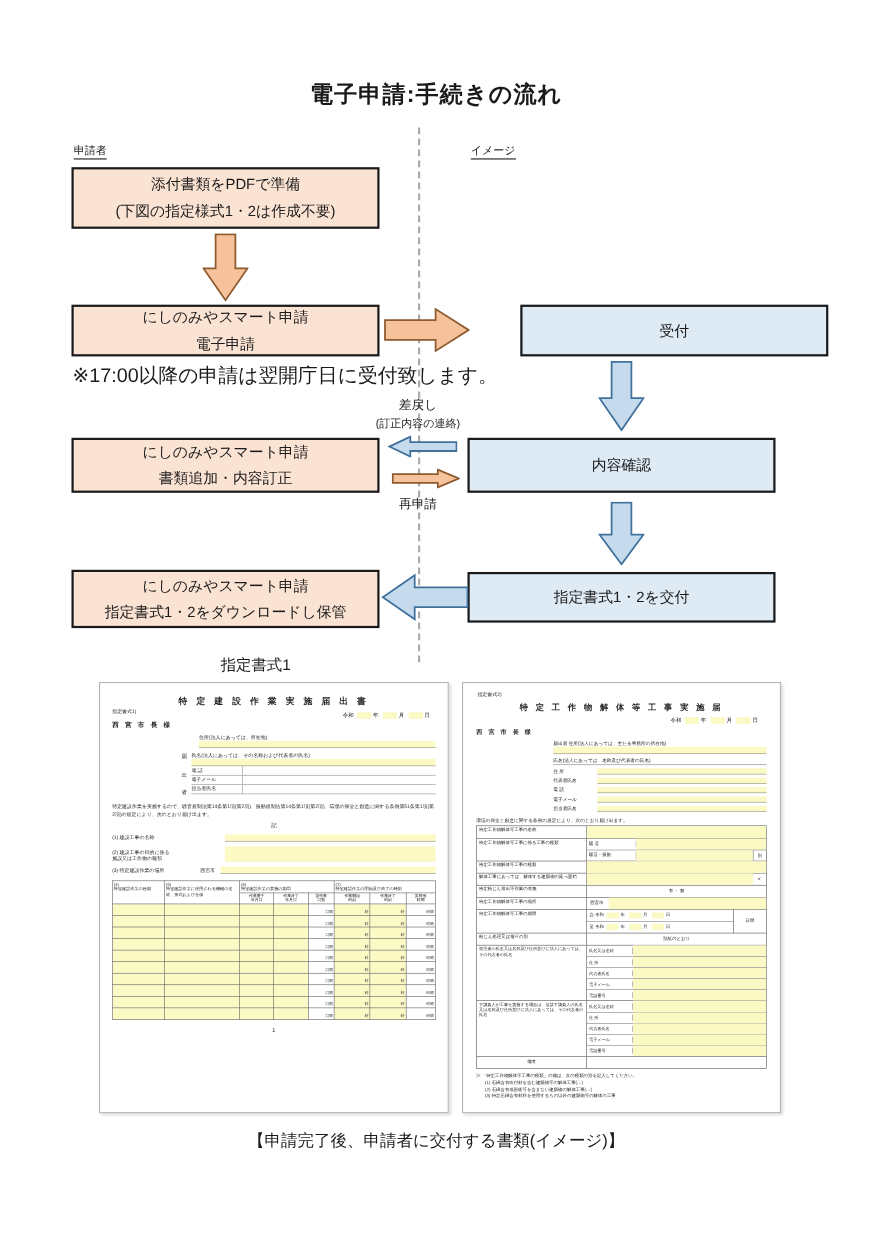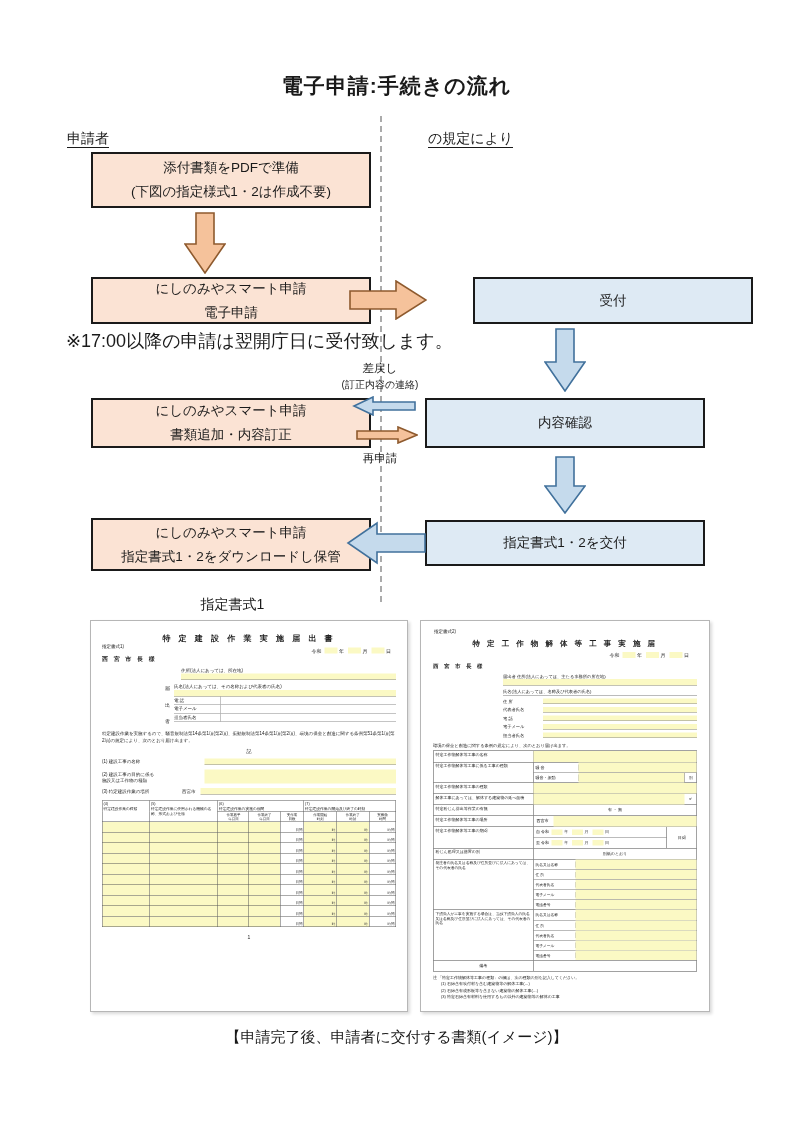--- a/index.html
+++ b/index.html
@@ -5,30 +5,30 @@
   * { box-sizing: border-box; margin: 0; padding: 0; }
   html,body { background:#fff; }
   .page {
     position: relative; width: 793px; height: 1122px; margin: 0 auto;
     background: #fff; color: #1a1a1a; overflow: hidden;
     font-family: "Liberation Sans", "DejaVu Sans", sans-serif;
   }
   
   .title { position:absolute; top:72px; left:0; right:0; text-align:center;
            font-size:21px; font-weight:bold; letter-spacing:1px; }
-  .colhdr { position:absolute; font-size:14px; }
+  .colhdr { position:absolute; font-size:10px; }
   .colhdr span { border-bottom:1.5px solid #1a1a1a; padding-bottom:1px; }
   #hdr-left  { left:67px;  top:130px; }
   #hdr-right { left:428px; top:130px; }
   .divider { position:absolute; left:380px; top:116px; height:486px;
              border-left:2px dashed #ababab; }
   .fbox { position:absolute; display:flex; flex-direction:column; justify-content:center;
           align-items:center; border:2px solid #1a1a1a; font-size:13.5px;
           line-height:1.75; text-align:center; }
-  .fbox.peach { background: var(--peach-fill); margin-left: 26px; }
+  .fbox.peach { background: var(--peach-fill); }
   .fbox.blue  { background: var(--blue-fill); }
   #box-prepare  { left:65px;  top:152px; width:280px; height:56px; }
   #box-submit   { left:65px;  top:277px; width:280px; height:47px; }
   #box-revise   { left:65px;  top:398px; width:280px; height:50px; }
   #box-download { left:65px;  top:518px; width:280px; height:53px; }
   #box-accept   { left:425px; top:277px; width:280px; height:47px;margin-left:48px; }
   #box-check    { left:425px; top:398px; width:280px; height:50px; }
   #box-issue    { left:425px; top:520px; width:280px; height:46px;text-align:right; }
   .note { position:absolute; left:66px; top:329px; font-size:18px; }
   .arrow { position:absolute; }
@@ -139,21 +139,21 @@
 <body>
 
 <div class="page">
 
   <div class="title">電子申請:手続きの流れ</div>
 
   <div class="colhdr" id="hdr-left">
     <span>申請者</span>
   </div>
   <div class="colhdr" id="hdr-right">
-    <span>の規定により</span>
+    <span>イメージ</span>
   </div>
   <div class="divider"></div>
 
   <div class="fbox peach" id="box-prepare">
     <div>添付書類をPDFで準備</div>
     <div>(下図の指定様式1・2は作成不要)</div>
   </div>
   <div class="fbox peach" id="box-submit">
     <div>にしのみやスマート申請</div>
     <div>電子申請</div>

